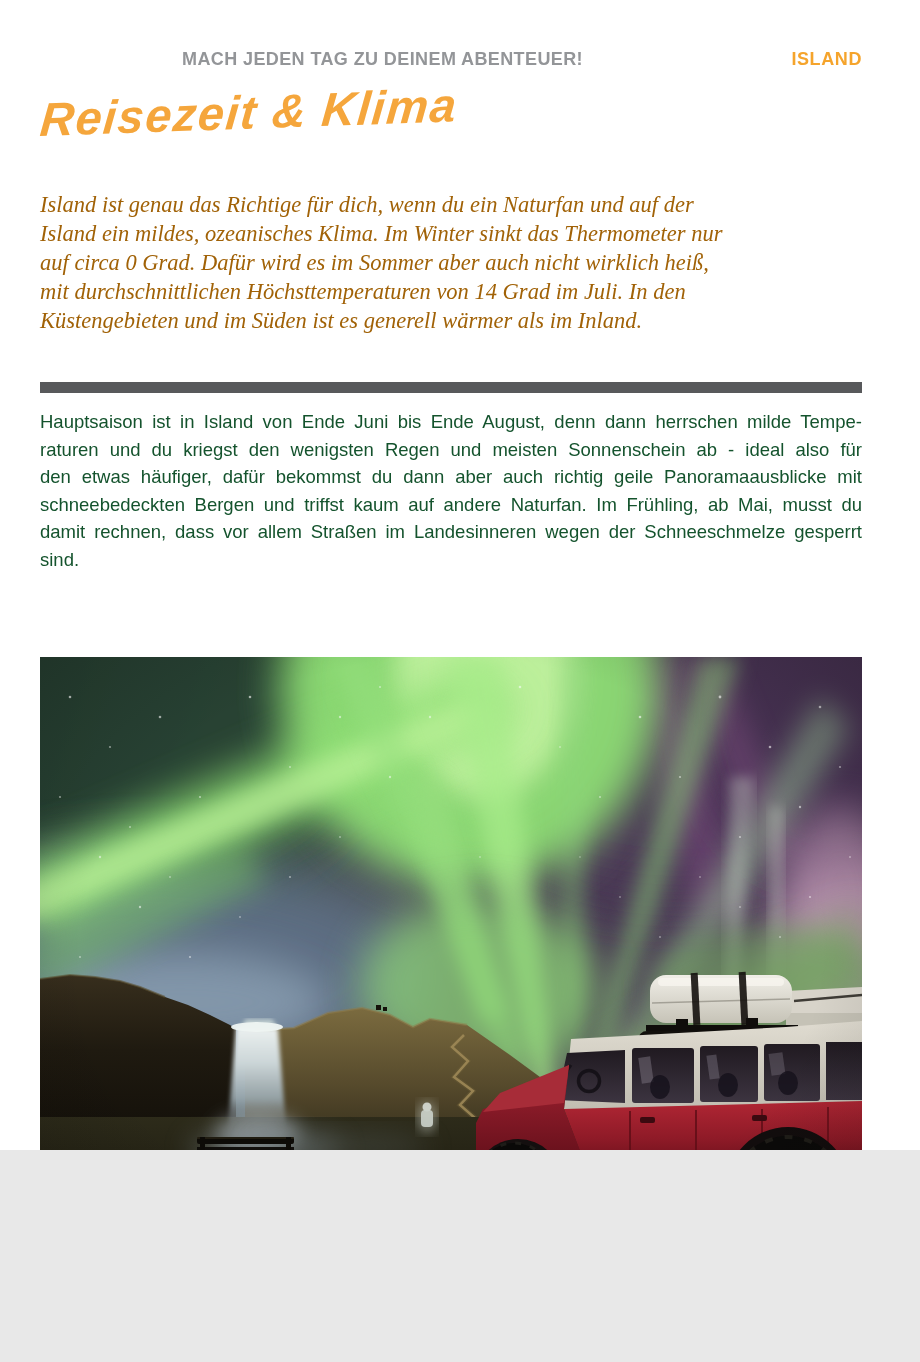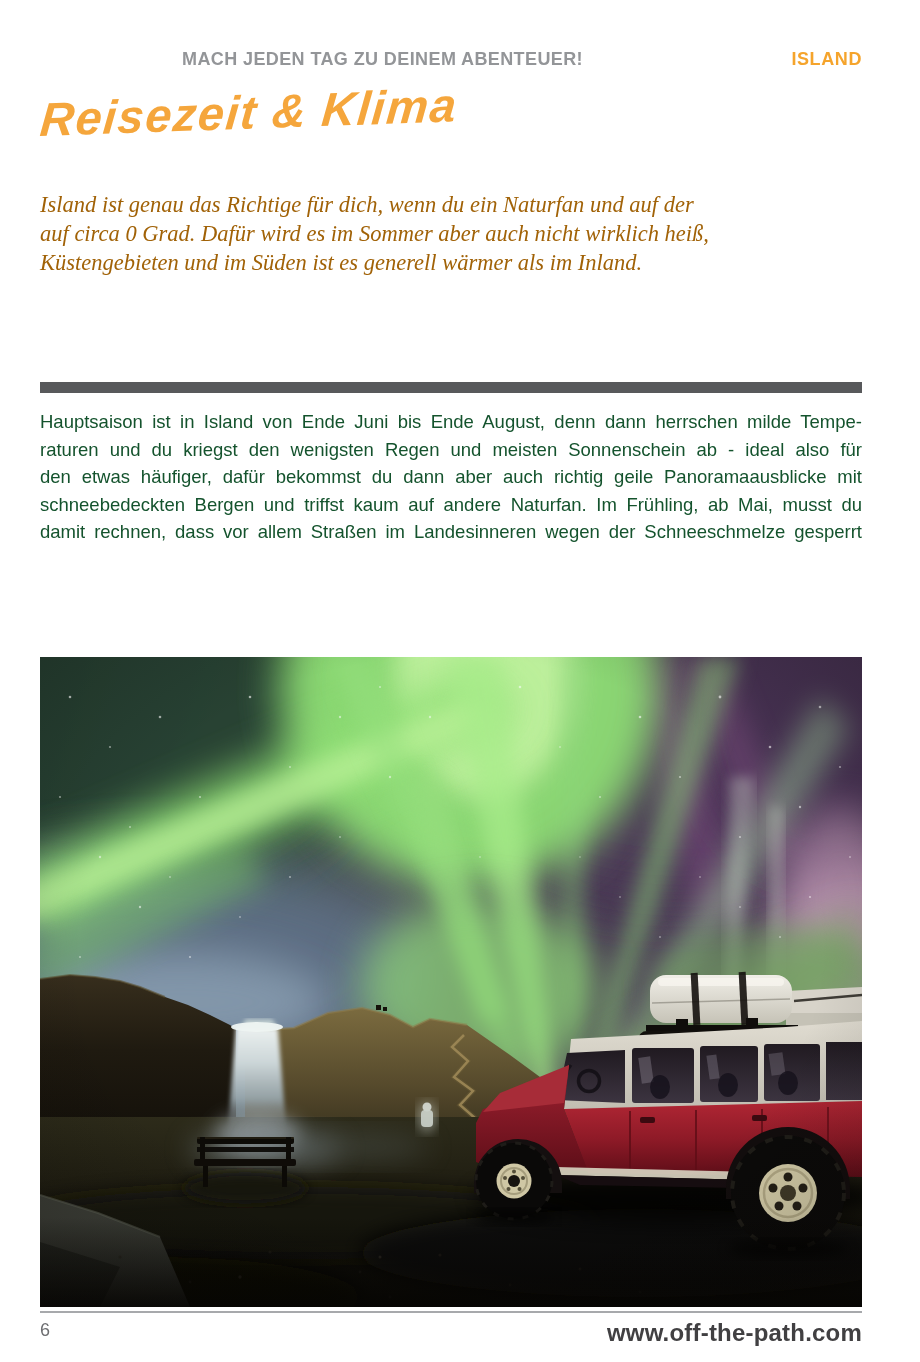--- a/index.html
+++ b/index.html
@@ -1,17 +1,17 @@
 <!DOCTYPE html>
 <html><head>
 <meta charset="utf-8">
 <style>
   html,body{margin:0;padding:0;background:#e8e8e8;}
   .page{
-    position:relative;width:920px;height:1362px;margin:0 auto;
+    position:relative;width:920px;height:1150px;margin:0 auto;
     background:#ffffff;overflow:hidden;
     font-family:"Liberation Sans",sans-serif;
   }
   .abs{position:absolute;}
   
   .tagline{
     left:182px;top:49px;font-size:18px;font-weight:700;color:#939598;
     letter-spacing:.4px;white-space:nowrap;
   }
   .country{
@@ -53,32 +53,35 @@
 
 <div class="page">
 
   <div class="abs tagline">MACH JEDEN TAG ZU DEINEM ABENTEUER!</div>
   <div class="abs country">ISLAND</div>
 
   <div class="abs sec-title">Reisezeit &amp; Klima</div>
 
   <div class="abs intro">
     <div class="ln">Island ist genau das Richtige für dich, wenn du ein Naturfan und auf der</div>
+    <div class="ln">Island ein mildes, ozeanisches Klima. Im Winter sinkt das Thermometer nur</div>
     <div class="ln">auf circa 0 Grad. Dafür wird es im Sommer aber auch nicht wirklich heiß,</div>
+    <div class="ln">mit durchschnittlichen Höchsttemperaturen von 14 Grad im Juli. In den</div>
     <div class="ln">Küstengebieten und im Süden ist es generell wärmer als im Inland.</div>
   </div>
 
   <div class="abs divider"></div>
 
   <div class="abs bodytext">
     <div class="ln">Hauptsaison ist in Island von Ende Juni bis Ende August, denn dann herrschen milde Tempe-</div>
     <div class="ln">raturen und du kriegst den wenigsten Regen und meisten Sonnenschein ab - ideal also für</div>
     <div class="ln">den etwas häufiger, dafür bekommst du dann aber auch richtig geile Panoramaausblicke mit</div>
     <div class="ln">schneebedeckten Bergen und triffst kaum auf andere Naturfan. Im Frühling, ab Mai, musst du</div>
     <div class="ln">damit rechnen, dass vor allem Straßen im Landesinneren wegen der Schneeschmelze gesperrt</div>
+    <div class="ln last">sind.</div>
   </div>
 
   <svg class="abs photo" viewBox="0 0 822 650" role="img" aria-label="Grün-violette Nordlichter über einem Wasserfall, davor eine Bank und ein roter Geländewagen mit weißem Dach und Dachbox bei Nacht">
     <defs>
       <linearGradient id="skyBase" x1="0" y1="0" x2="1" y2="0.25">
         <stop offset="0" stop-color="#2c4637"></stop>
           <stop offset="0.26" stop-color="#3e5a47"></stop>
         <stop offset="0.5" stop-color="#4f4f5a"></stop>
           <stop offset="0.72" stop-color="#483a53"></stop>
         <stop offset="1" stop-color="#55435e"></stop>

